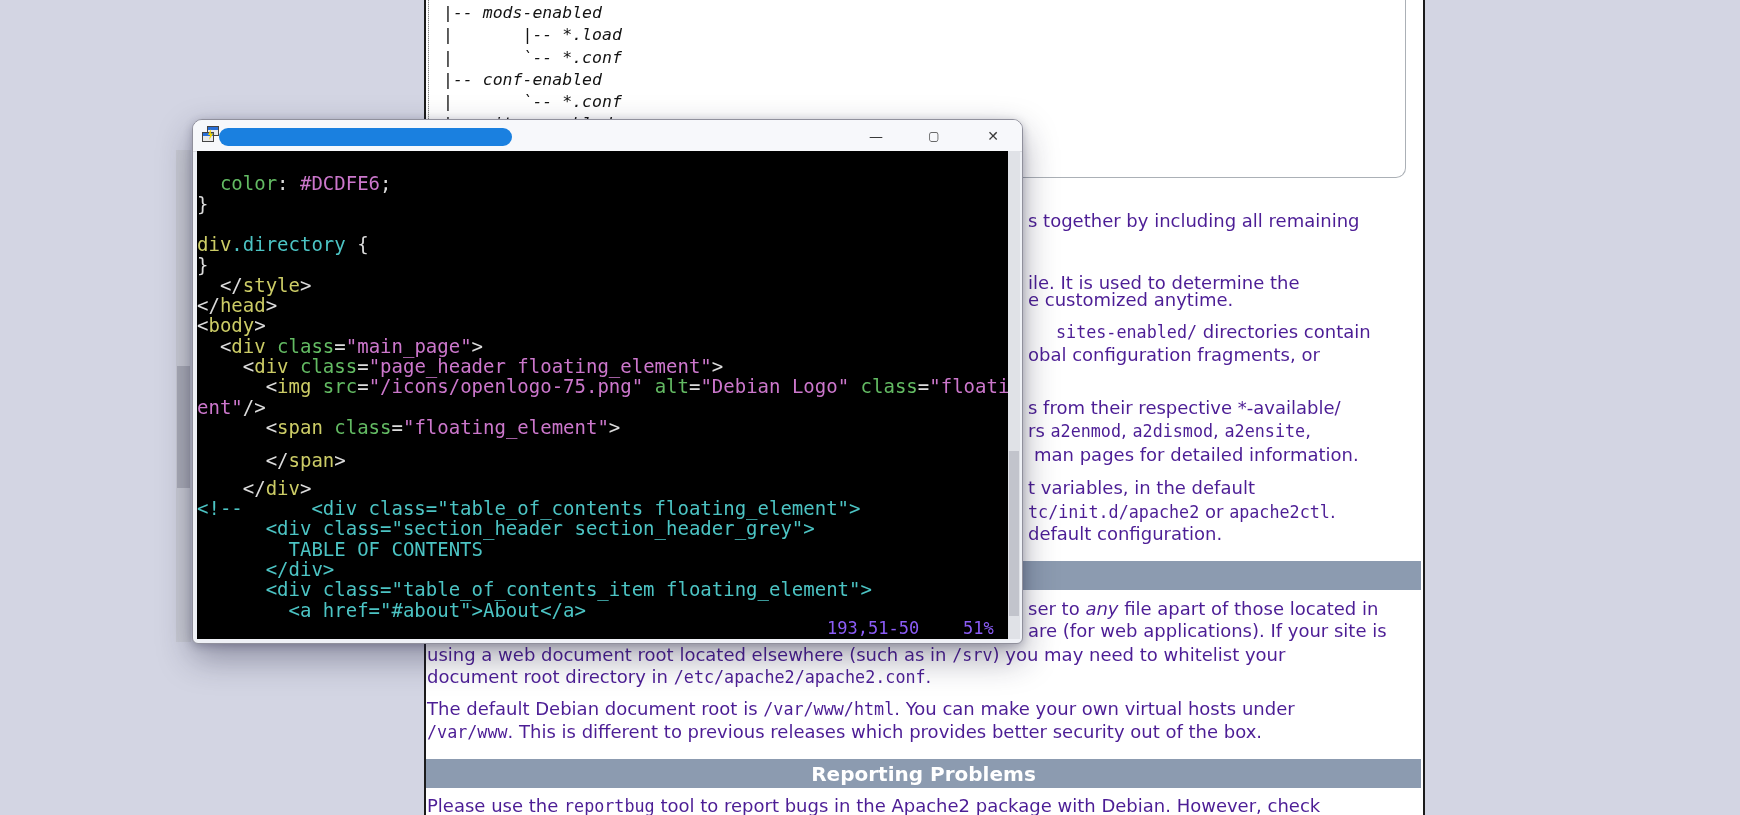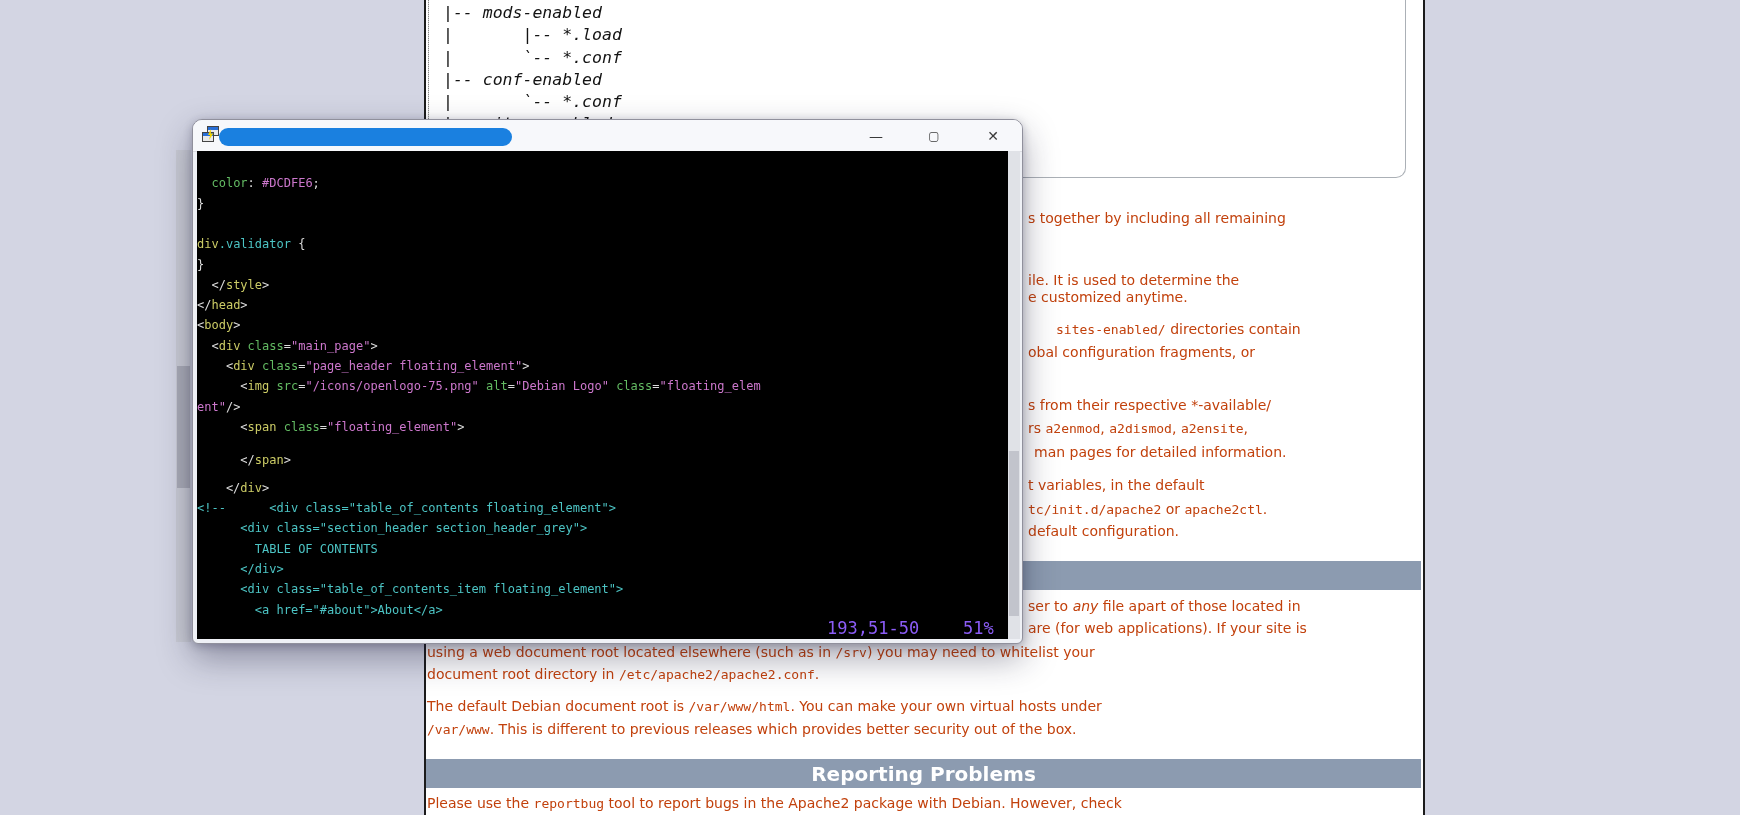--- a/index.html
+++ b/index.html
@@ -16,21 +16,21 @@
   .tree-box{
     position:absolute;left:428px;top:-22px;width:978px;height:200px;
     background:#ffffff;border:1px solid #abb0b6;border-left:1px dotted #666;
     border-radius:0 0 10px 10px;box-sizing:border-box;
   }
   .tree-line{
     position:absolute;left:14px;white-space:pre;
     font-family:"DejaVu Sans Mono",monospace;font-style:italic;
     font-size:16.5px;line-height:22.25px;color:#131313;
   }
-  .pg-line{position:absolute;white-space:pre;font-size:14px;color:#c2410c;}
+  .pg-line{position:absolute;white-space:pre;font-size:18px;color:#4c1d95;}
   .pg-line .fm{font-family:"DejaVu Sans Mono",monospace;font-size:0.93em;}
   .pg-line .fi{font-style:italic;}
   .section-bar{
     position:absolute;left:426px;width:995px;height:29px;
     display:flex;align-items:center;justify-content:center;
     color:#ffffff;font-weight:bold;font-size:20px;
   }
   .side-scroll{
     position:absolute;left:176px;top:150px;width:15px;height:492px;background:#c9cbd4;
   }
@@ -63,21 +63,21 @@
     position:absolute;top:2px;width:40px;height:27px;
     display:flex;align-items:center;justify-content:center;
     color:#3a3a3a;font-size:14px;font-family:"DejaVu Sans",sans-serif;
   }
   .term-screen{
     position:absolute;left:4px;top:31px;width:811px;height:488px;background:#000;
     overflow:hidden;
   }
   .trow{
     position:absolute;left:0;white-space:pre;
-    font-family:"DejaVu Sans Mono",monospace;font-size:12px;line-height:20.3px;height:20.3px;
+    font-family:"DejaVu Sans Mono",monospace;font-size:19px;line-height:20.3px;height:20.3px;
   }
   .tw{color:#dcdcdc;} .ty{color:#cccc66;} .tg{color:#63bb63;} .tc{color:#4cc4c4;} .tm{color:#cc77cc;}
   .vim-cursor{display:inline-block;width:10px;height:19px;vertical-align:text-bottom;}
   .statusline{position:absolute;left:0;top:467px;width:100%;height:21px;
     font-family:"DejaVu Sans Mono",monospace;font-size:17px;color:#8b5cf6;white-space:pre;}
   .statusline .pos{position:absolute;left:630px;top:0;}
   .statusline .pct{position:absolute;left:766px;top:0;}
   .term-scrollbar{
     position:absolute;left:815px;top:31px;width:12px;height:488px;background:#e0e2e7;
   }
@@ -149,21 +149,21 @@
     <div class="term-screen" id="termScreen">
       <div class="statusline">
         <span>-- INSERT --</span>
         <span class="pos">193,51-50</span>
         <span class="pct">51%</span>
       </div>
     <div class="trow" style="top: 2px;"></div>
         <div class="trow" style="top: 22.3px;"><span class="tw">  </span><span class="tg">color</span><span class="tw">: </span><span class="tm">#DCDFE6</span><span class="tw">;</span></div>
         <div class="trow" style="top: 42.6px;"><span class="tw">}</span></div>
         <div class="trow" style="top: 62.9px;"></div>
-        <div class="trow" style="top: 83.2px;"><span class="ty">div</span><span class="tc">.validator</span><span class="tw"> {</span></div>
+        <div class="trow" style="top: 83.2px;"><span class="ty">div</span><span class="tc">.directory</span><span class="tw"> {</span></div>
         <div class="trow" style="top: 103.5px;"><span class="tw">}</span></div>
         <div class="trow" style="top: 123.8px;"><span class="tw">  &lt;/</span><span class="ty">style</span><span class="tw">&gt;</span></div>
         <div class="trow" style="top: 144.1px;"><span class="tw">&lt;/</span><span class="ty">head</span><span class="tw">&gt;</span></div>
         <div class="trow" style="top: 164.4px;"><span class="tw">&lt;</span><span class="ty">body</span><span class="tw">&gt;</span></div>
         <div class="trow" style="top: 184.7px;"><span class="tw">  &lt;</span><span class="ty">div</span><span class="tw"> </span><span class="tg">class</span><span class="tw">=</span><span class="tm">"main_page"</span><span class="tw">&gt;</span></div>
         <div class="trow" style="top: 205px;"><span class="tw">    &lt;</span><span class="ty">div</span><span class="tw"> </span><span class="tg">class</span><span class="tw">=</span><span class="tm">"page_header floating_element"</span><span class="tw">&gt;</span></div>
         <div class="trow" style="top: 225.3px;"><span class="tw">      &lt;</span><span class="ty">img</span><span class="tw"> </span><span class="tg">src</span><span class="tw">=</span><span class="tm">"/icons/openlogo-75.png"</span><span class="tw"> </span><span class="tg">alt</span><span class="tw">=</span><span class="tm">"Debian Logo"</span><span class="tw"> </span><span class="tg">class</span><span class="tw">=</span><span class="tm">"floating_elem</span></div>
         <div class="trow" style="top: 245.6px;"><span class="tm">ent"</span><span class="tw">/&gt;</span></div>
         <div class="trow" style="top: 265.9px;"><span class="tw">      &lt;</span><span class="ty">span</span><span class="tw"> </span><span class="tg">class</span><span class="tw">=</span><span class="tm">"floating_element"</span><span class="tw">&gt;</span></div>
         <div class="trow" style="top: 299px;"><span class="tw">      &lt;/</span><span class="ty">span</span><span class="tw">&gt;</span></div>

